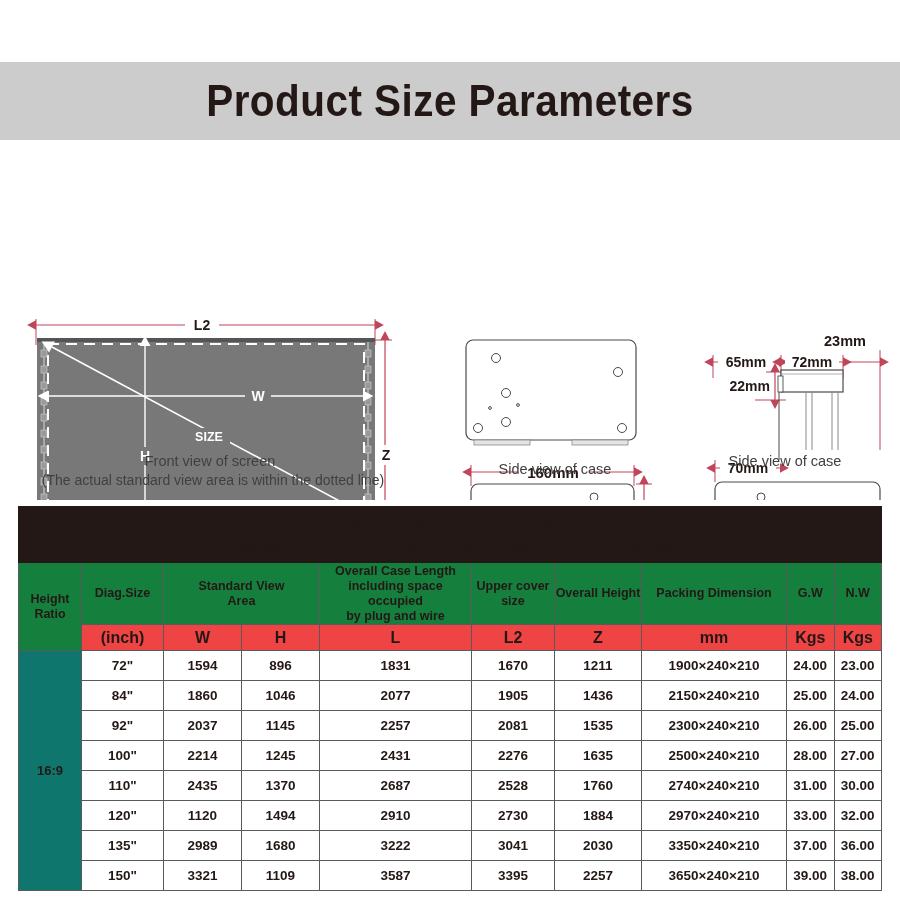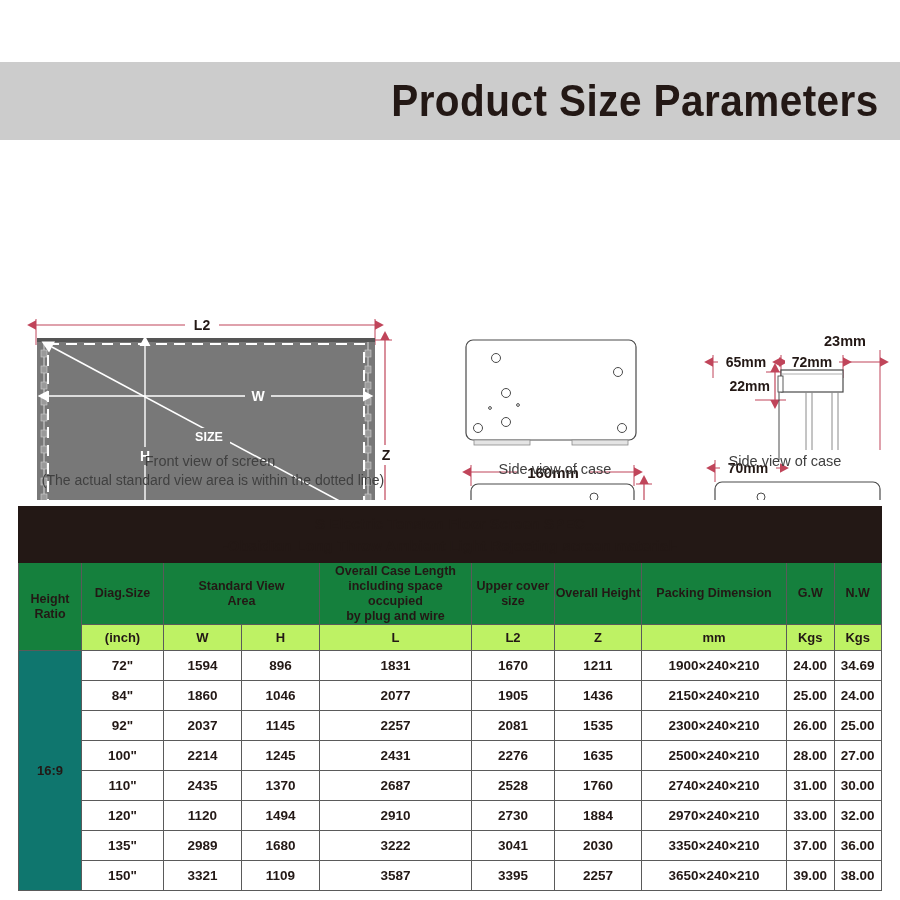--- a/index.html
+++ b/index.html
@@ -14,21 +14,21 @@
   }
 
   
   .banner {
     position: absolute;
     left: 0; top: 62px;
     width: 900px; height: 78px;
     background: #cccccc;
     display: flex;
     align-items: center;
-    justify-content: flex-end;
+    justify-content: center;
   }
   .banner-title {
     font-size: 44px;
     font-weight: bold;
     letter-spacing: 0.5px;
     color: #231815;
     font-family: "Liberation Sans", sans-serif;
     transform: scaleX(0.92);
   }
 
@@ -92,22 +92,22 @@
   .title-cell .line1 { display: block; }
   .title-cell .line2 { display: block; }
   .hdr-cell {
     background: #15803d;
     font-size: 12.5px;
     line-height: 15px;
     height: 62px;
     padding: 2px 2px;
   }
   .unit-cell {
-    background: #bef264;
-    font-size: 13px;
+    background: #ef4444;
+    font-size: 16px;
     height: 26px;
   }
   .aspect-cell {
     background: #0f766e;
     font-size: 13px;
   }
   .data-cell {
     background: #ffffff;
     font-size: 13.5px;
     height: 30px;
@@ -445,21 +445,21 @@
         <tr>
           <td class="aspect-cell" rowspan="8">16:9</td>
           <td class="data-cell">72"</td>
           <td class="data-cell">1594</td>
           <td class="data-cell">896</td>
           <td class="data-cell">1831</td>
           <td class="data-cell">1670</td>
           <td class="data-cell">1211</td>
           <td class="data-cell">1900×240×210</td>
           <td class="data-cell">24.00</td>
-          <td class="data-cell">34.69</td>
+          <td class="data-cell">23.00</td>
         </tr>
         <tr>
           <td class="data-cell">84"</td>
           <td class="data-cell">1860</td>
           <td class="data-cell">1046</td>
           <td class="data-cell">2077</td>
           <td class="data-cell">1905</td>
           <td class="data-cell">1436</td>
           <td class="data-cell">2150×240×210</td>
           <td class="data-cell">25.00</td>

